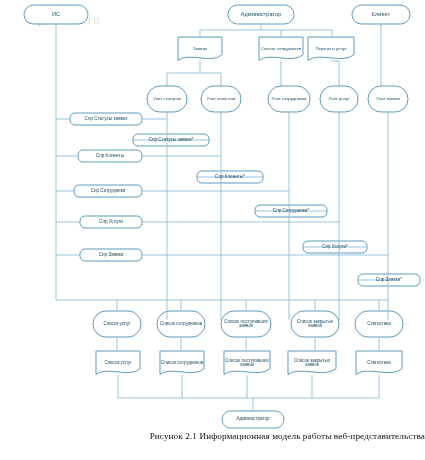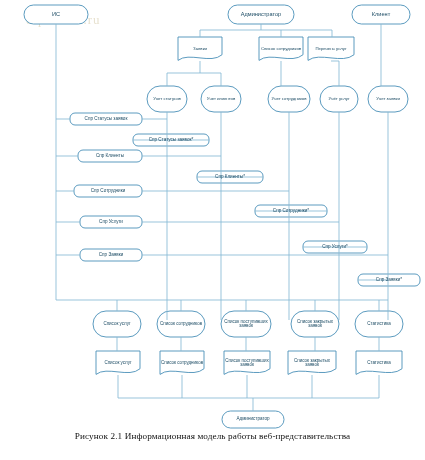--- a/index.html
+++ b/index.html
@@ -38,21 +38,21 @@
     box-sizing: border-box;
     overflow: hidden;
     word-break: break-word;
     hyphens: auto;
   }
   .cap {
     position: absolute;
     left: 0;
     top: 431px;
     width: 425px;
-    text-align: center;
+    text-align: right;
     font-family: "Liberation Serif", serif;
     font-size: 9.2px;
     color: #111111;
     letter-spacing: 0.1px;
   }
   .wm {
     position: absolute;
     left: 26px;
     top: 12px;
     font-family: "Liberation Serif", serif;

